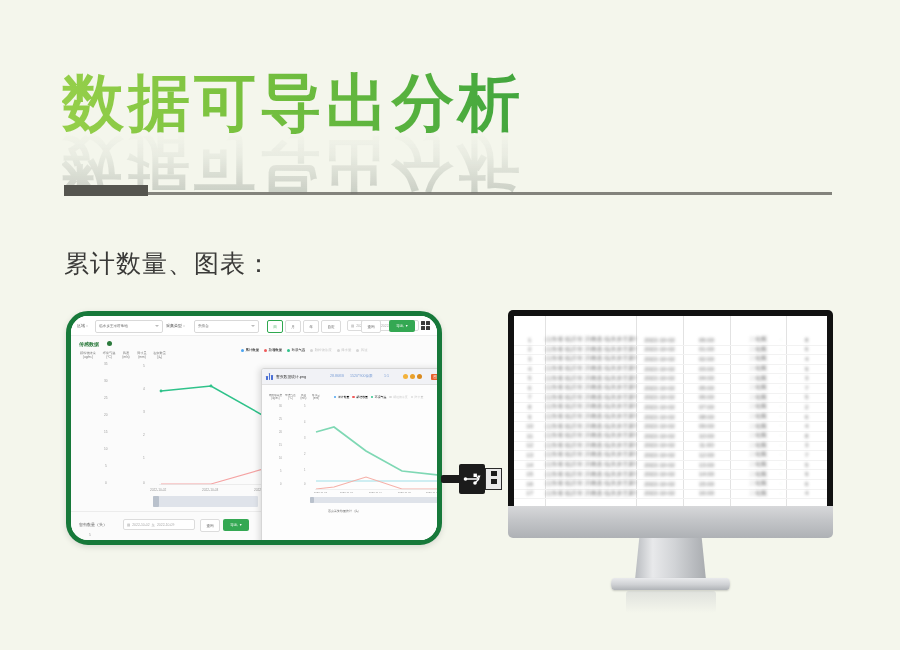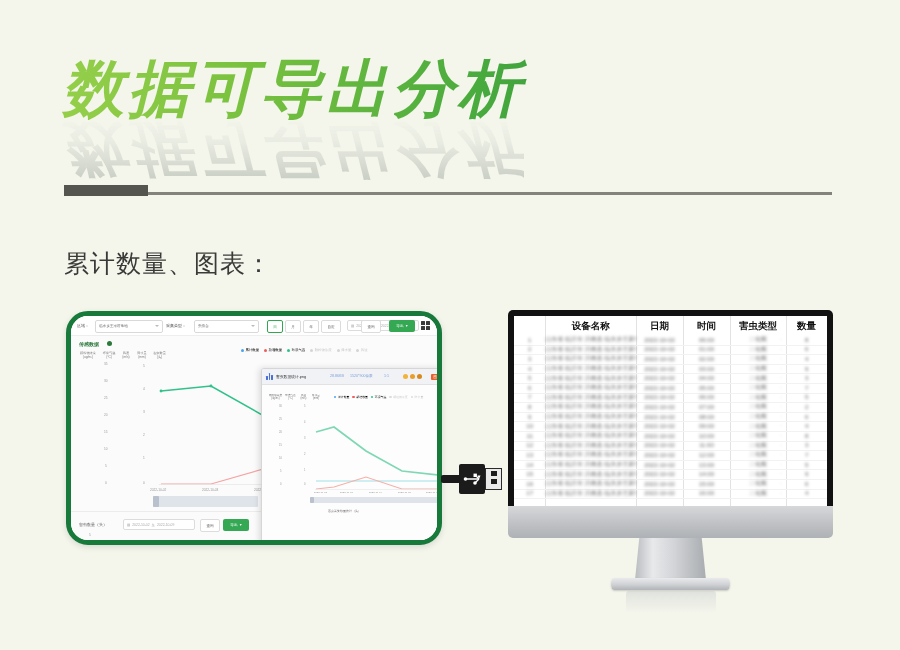--- a/index.html
+++ b/index.html
@@ -4,21 +4,21 @@
 <style>
   html,body{margin:0;padding:0;}
   body{
     width:900px;height:650px;overflow:hidden;
     background:#f4f6ec;
     font-family:"Liberation Sans","DejaVu Sans",sans-serif;
     position:relative;
   }
 
   
-  #heading-block{position:absolute;left:62px;top:58px;width:790px;height:120px;font-style:italic;}
+  #heading-block{position:absolute;left:62px;top:72px;width:790px;height:120px;}
   .headline{
     font-size:62px;font-weight:bold;letter-spacing:4px;line-height:1;
     background:linear-gradient(90deg,#95cf4a 0%,#7ac23f 22%,#4aab3e 52%,#27913a 78%,#17803a 100%);
     -webkit-background-clip:text;background-clip:text;color:transparent;
     -webkit-text-fill-color:transparent;white-space:nowrap;
   }
   .headline-reflection{
     position:absolute;left:0;top:60px;
     font-size:62px;font-weight:bold;letter-spacing:4px;line-height:1;
     white-space:nowrap;
@@ -387,28 +387,20 @@
   <div class="tip">
     <i style="top:2px"></i>
       <i style="top:10px"></i>
   </div>
 </div>
 
 <div id="monitor">
   <div class="mon-bezel">
     <div class="mon-screen">
       <div class="tbl" id="data-table">
-        <div class="tbl-head">
-          <div class="c" style="width:10%"></div>
-          <div class="c" style="width:29%">设备名称</div>
-          <div class="c" style="width:15%">日期</div>
-          <div class="c" style="width:15%">时间</div>
-          <div class="c" style="width:18%">害虫类型</div>
-          <div class="c" style="width:13%">数量</div>
-        </div>
         <div class="tbl-gridlines">
           <div class="v" style="left:10%"></div>
           <div class="v" style="left:39%"></div>
           <div class="v" style="left:54%"></div>
           <div class="v" style="left:69%"></div>
           <div class="v" style="left:87%"></div>
         </div>
         <div id="table-body">
             <div class="tbl-row" style="top: 19px; height: 9.6px;">
               <div class="c" style="width: 10%;">1</div>

